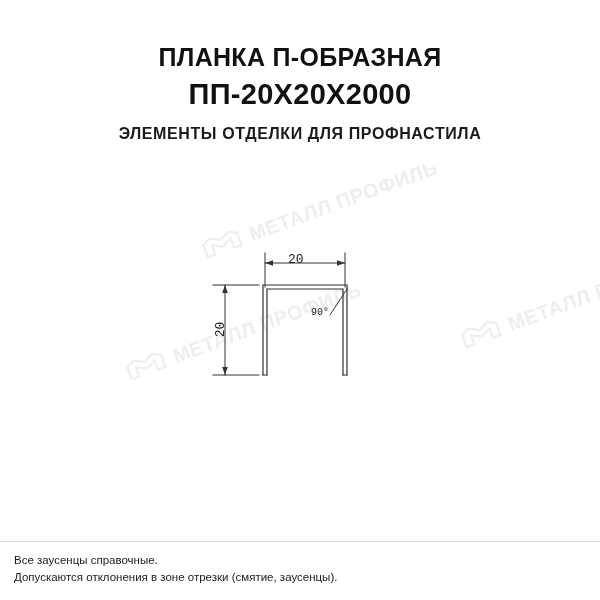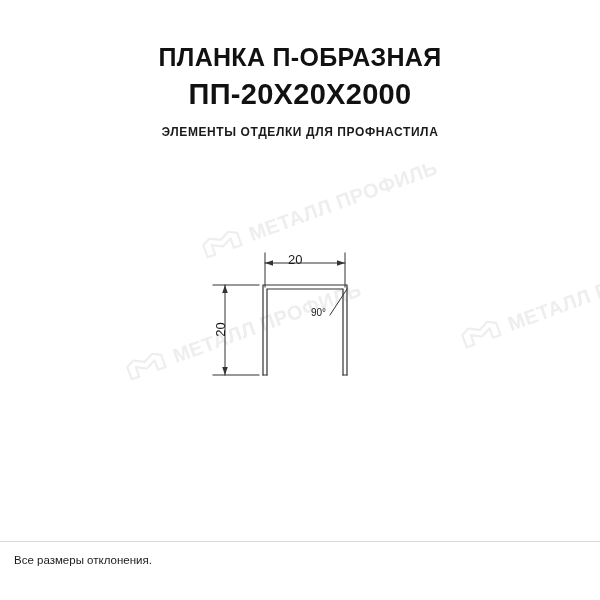--- a/index.html
+++ b/index.html
@@ -40,21 +40,21 @@
   }
   .title-line2 {
     font-size: 29px;
     font-weight: bold;
     letter-spacing: 0.3px;
     line-height: 30px;
     margin-top: 7px;
     color: #111111;
   }
   .subtitle {
-    font-size: 12px;
+    font-size: 16px;
     font-weight: bold;
     letter-spacing: 0.6px;
     margin-top: 16px;
     color: #1a1a1a;
   }
 
   
   .watermark {
     position: absolute;
     display: flex;
@@ -90,21 +90,21 @@
     left: 195px;
     width: 220px;
     height: 150px;
   }
   .drawing svg { display: block; }
 
   .dim-label {
     position: absolute;
     font-size: 13px;
     color: #1a1a1a;
-    font-family: Liberation Sans, sans-serif;
+    font-family: Liberation Mono, monospace;
   }
   .dim-top {
     top: 252px;
     left: 288px;
   }
   .dim-left {
     top: 322px;
     left: 213px;
     transform: rotate(-90deg);
     transform-origin: center center;
@@ -203,16 +203,17 @@
       </g>
     </svg>
   </div>
 
   <div class="dim-label dim-top">20</div>
   <div class="dim-label dim-left">20</div>
   <div class="dim-label dim-angle">90°</div>
 
   <div class="footer-divider"></div>
   <div class="footer">
-    <div class="footer-line">Все размеры отклонения.</div>
+    <div class="footer-line">Все заусенцы справочные.</div>
+    <div class="footer-line">Допускаются отклонения в зоне отрезки (смятие, заусенцы).</div>
   </div>
 
 </div>
 
 </body></html>

